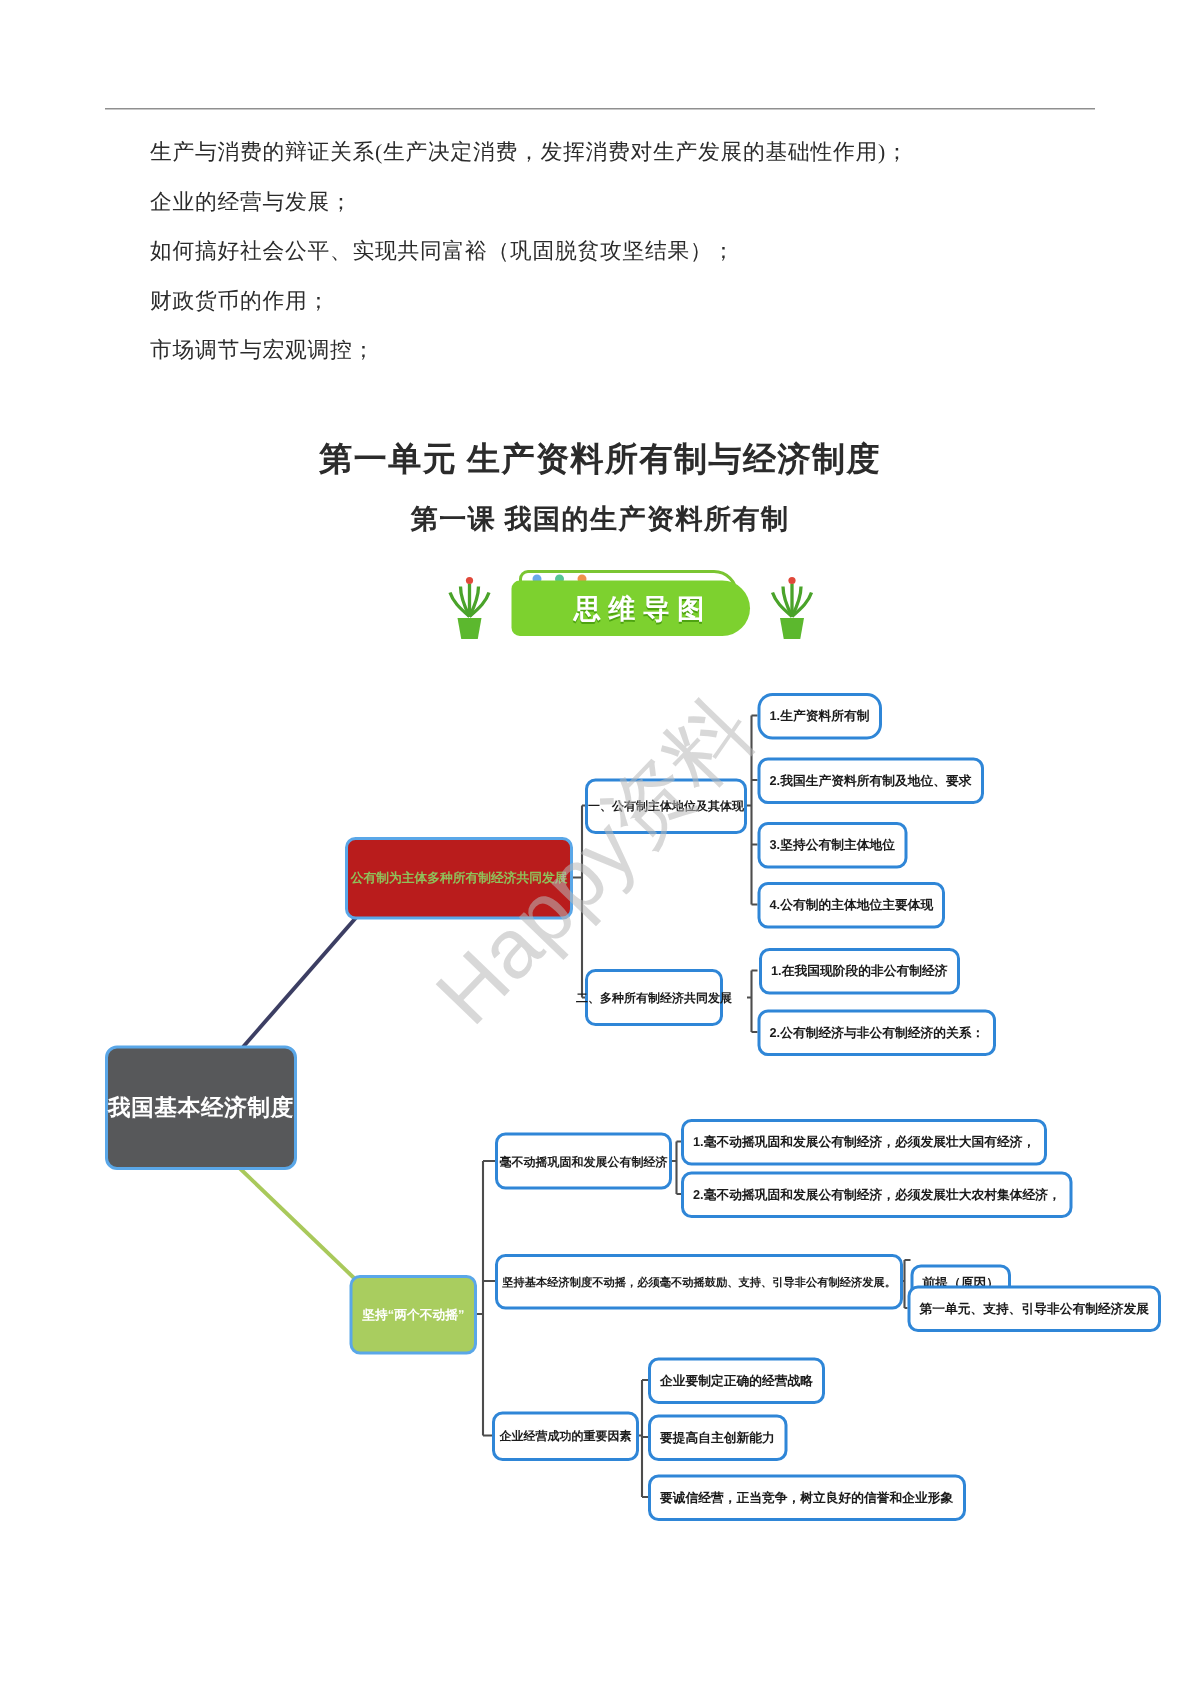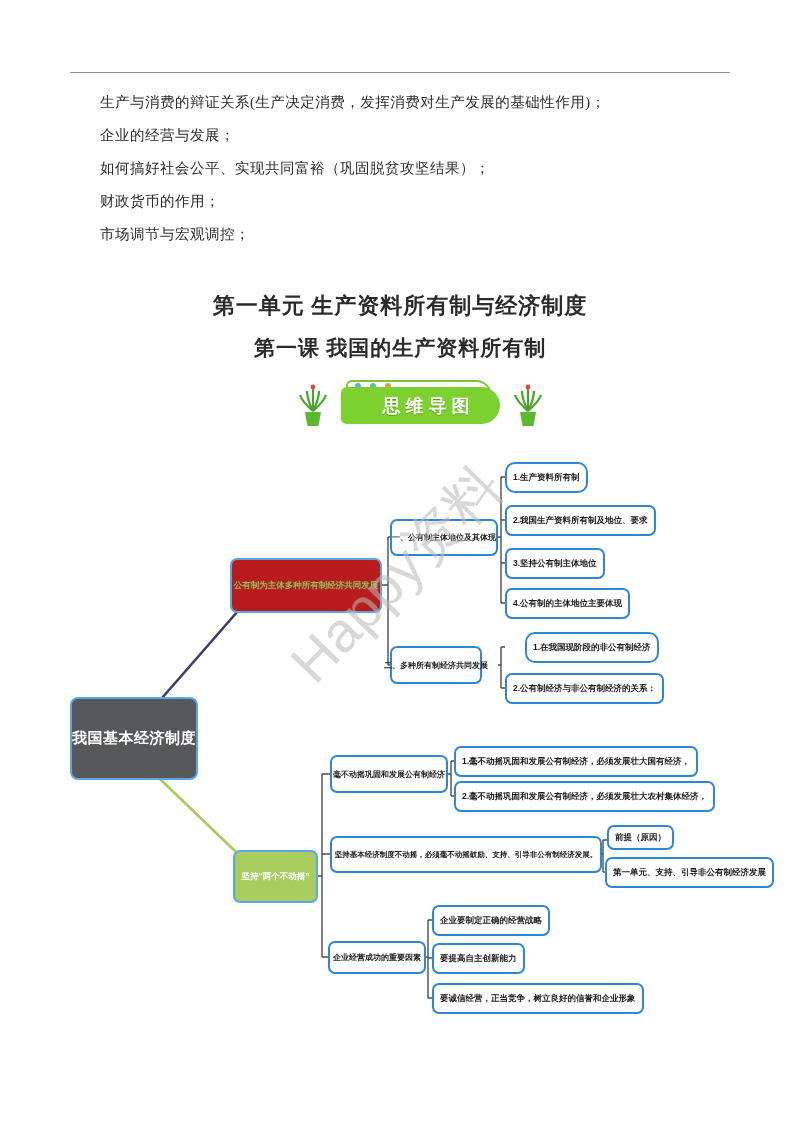--- a/index.html
+++ b/index.html
@@ -9,21 +9,21 @@
 
   
   .top-rule{left:70px;top:72px;width:660px;height:1px;background:#8f8f8f;}
 
   
   .intro{left:100px;top:92px;width:640px;}
   .intro p{margin:0 0 13px 0;font-size:14.5px;line-height:20px;letter-spacing:.5px;}
 
   
   .h1{left:0;top:291px;width:800px;text-align:center;font-size:22px;font-weight:bold;letter-spacing:1px;}
-  .h2{left:0;top:334px;width:800px;text-align:center;font-size:21px;font-weight:bold;letter-spacing:1px;}
+  .h2{left:0;top:334px;width:800px;text-align:center;font-size:18px;font-weight:bold;letter-spacing:1px;}
 
   
   .banner-back{left:346px;top:380px;width:142px;height:38px;background:#ffffff;
      border:2px solid #7ac532;border-radius:6px 16px 10px 6px;}
   .banner-dot{width:6px;height:6px;border-radius:50%;top:383px;}
   .banner-front{left:341px;top:387px;width:143px;height:37px;background:#7dd12f;
      border-radius:6px 20px 20px 6px;display:flex;align-items:center;justify-content:center;
      font-family:"Liberation Sans","DejaVu Sans",sans-serif;
      font-size:18px;font-weight:bold;color:#ffffff;letter-spacing:5px;
      text-shadow:0 1px 0 #4ea312;padding-left:16px;}
@@ -115,28 +115,28 @@
 
 <div class="node root">我国基本经济制度</div>
 
 <div class="node branch-dark">公有制为主体多种所有制经济共同发展</div>
 <div class="node m1">一、公有制主体地位及其体现</div>
 <div class="node leaf" style="left:505px;top:462px;border-radius:10px;">1.生产资料所有制</div>
 <div class="node leaf" style="left:505px;top:505px;">2.我国生产资料所有制及地位、要求</div>
 <div class="node leaf" style="left:505px;top:548px;">3.坚持公有制主体地位</div>
 <div class="node leaf" style="left:505px;top:588px;">4.公有制的主体地位主要体现</div>
 <div class="node m2">二、多种所有制经济共同发展</div>
-<div class="node leaf" style="left:525px;top:632px;border-radius:10px;">1.在我国现阶段的非公有制经济</div>
+<div class="node leaf" style="left:506px;top:632px;">1.在我国现阶段的非公有制经济</div>
 <div class="node leaf" style="left:505px;top:673px;">2.公有制经济与非公有制经济的关系：</div>
 
 <div class="node branch-green">坚持“两个不动摇”</div>
 <div class="node mb1">毫不动摇巩固和发展公有制经济</div>
 <div class="node leaf" style="left:454px;top:746px;">1.毫不动摇巩固和发展公有制经济，必须发展壮大国有经济，</div>
 <div class="node leaf" style="left:454px;top:781px;">2.毫不动摇巩固和发展公有制经济，必须发展壮大农村集体经济，</div>
 <div class="node mb2">坚持基本经济制度不动摇，必须毫不动摇鼓励、支持、引导非公有制经济发展。</div>
-<div class="node leaf" style="left:607px;top:825px;height:25px;">前提（原因）</div>
+<div class="node leaf" style="left:607px;top:843px;height:25px;">前提（原因）</div>
 <div class="node leaf" style="left:605px;top:857px;">第一单元、支持、引导非公有制经济发展</div>
 <div class="node mb3">企业经营成功的重要因素</div>
 <div class="node leaf" style="left:432px;top:905px;">企业要制定正确的经营战略</div>
 <div class="node leaf" style="left:432px;top:943px;">要提高自主创新能力</div>
 <div class="node leaf" style="left:432px;top:983px;">要诚信经营，正当竞争，树立良好的信誉和企业形象</div>
 
 <div class="abs watermark">Happy资料</div>
 
 </body></html>

